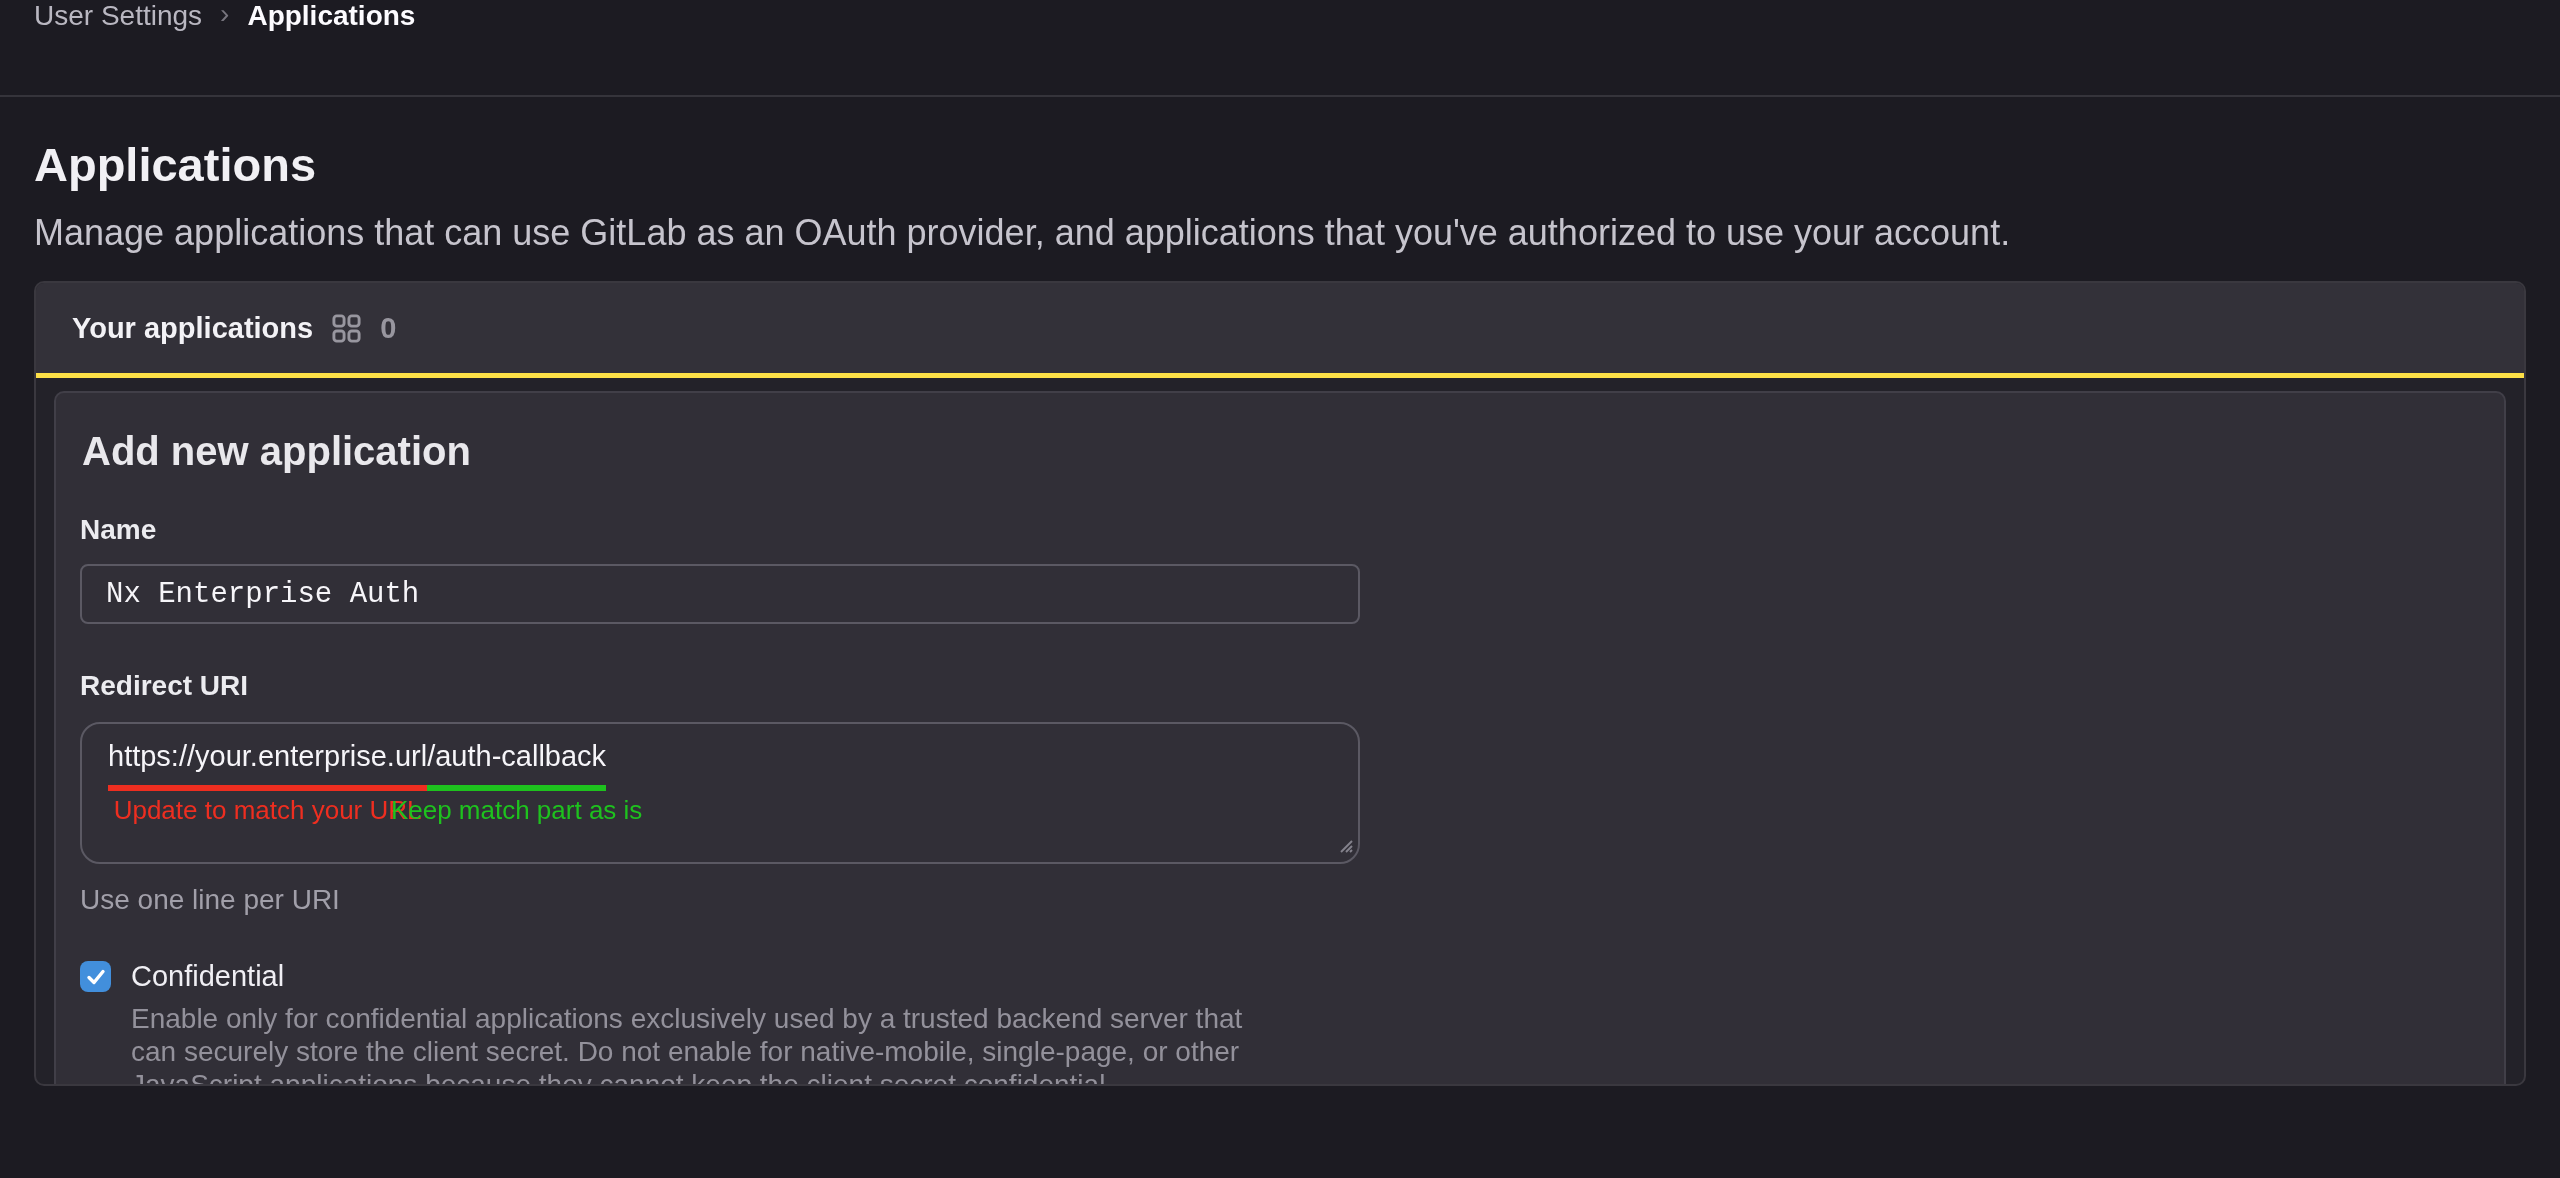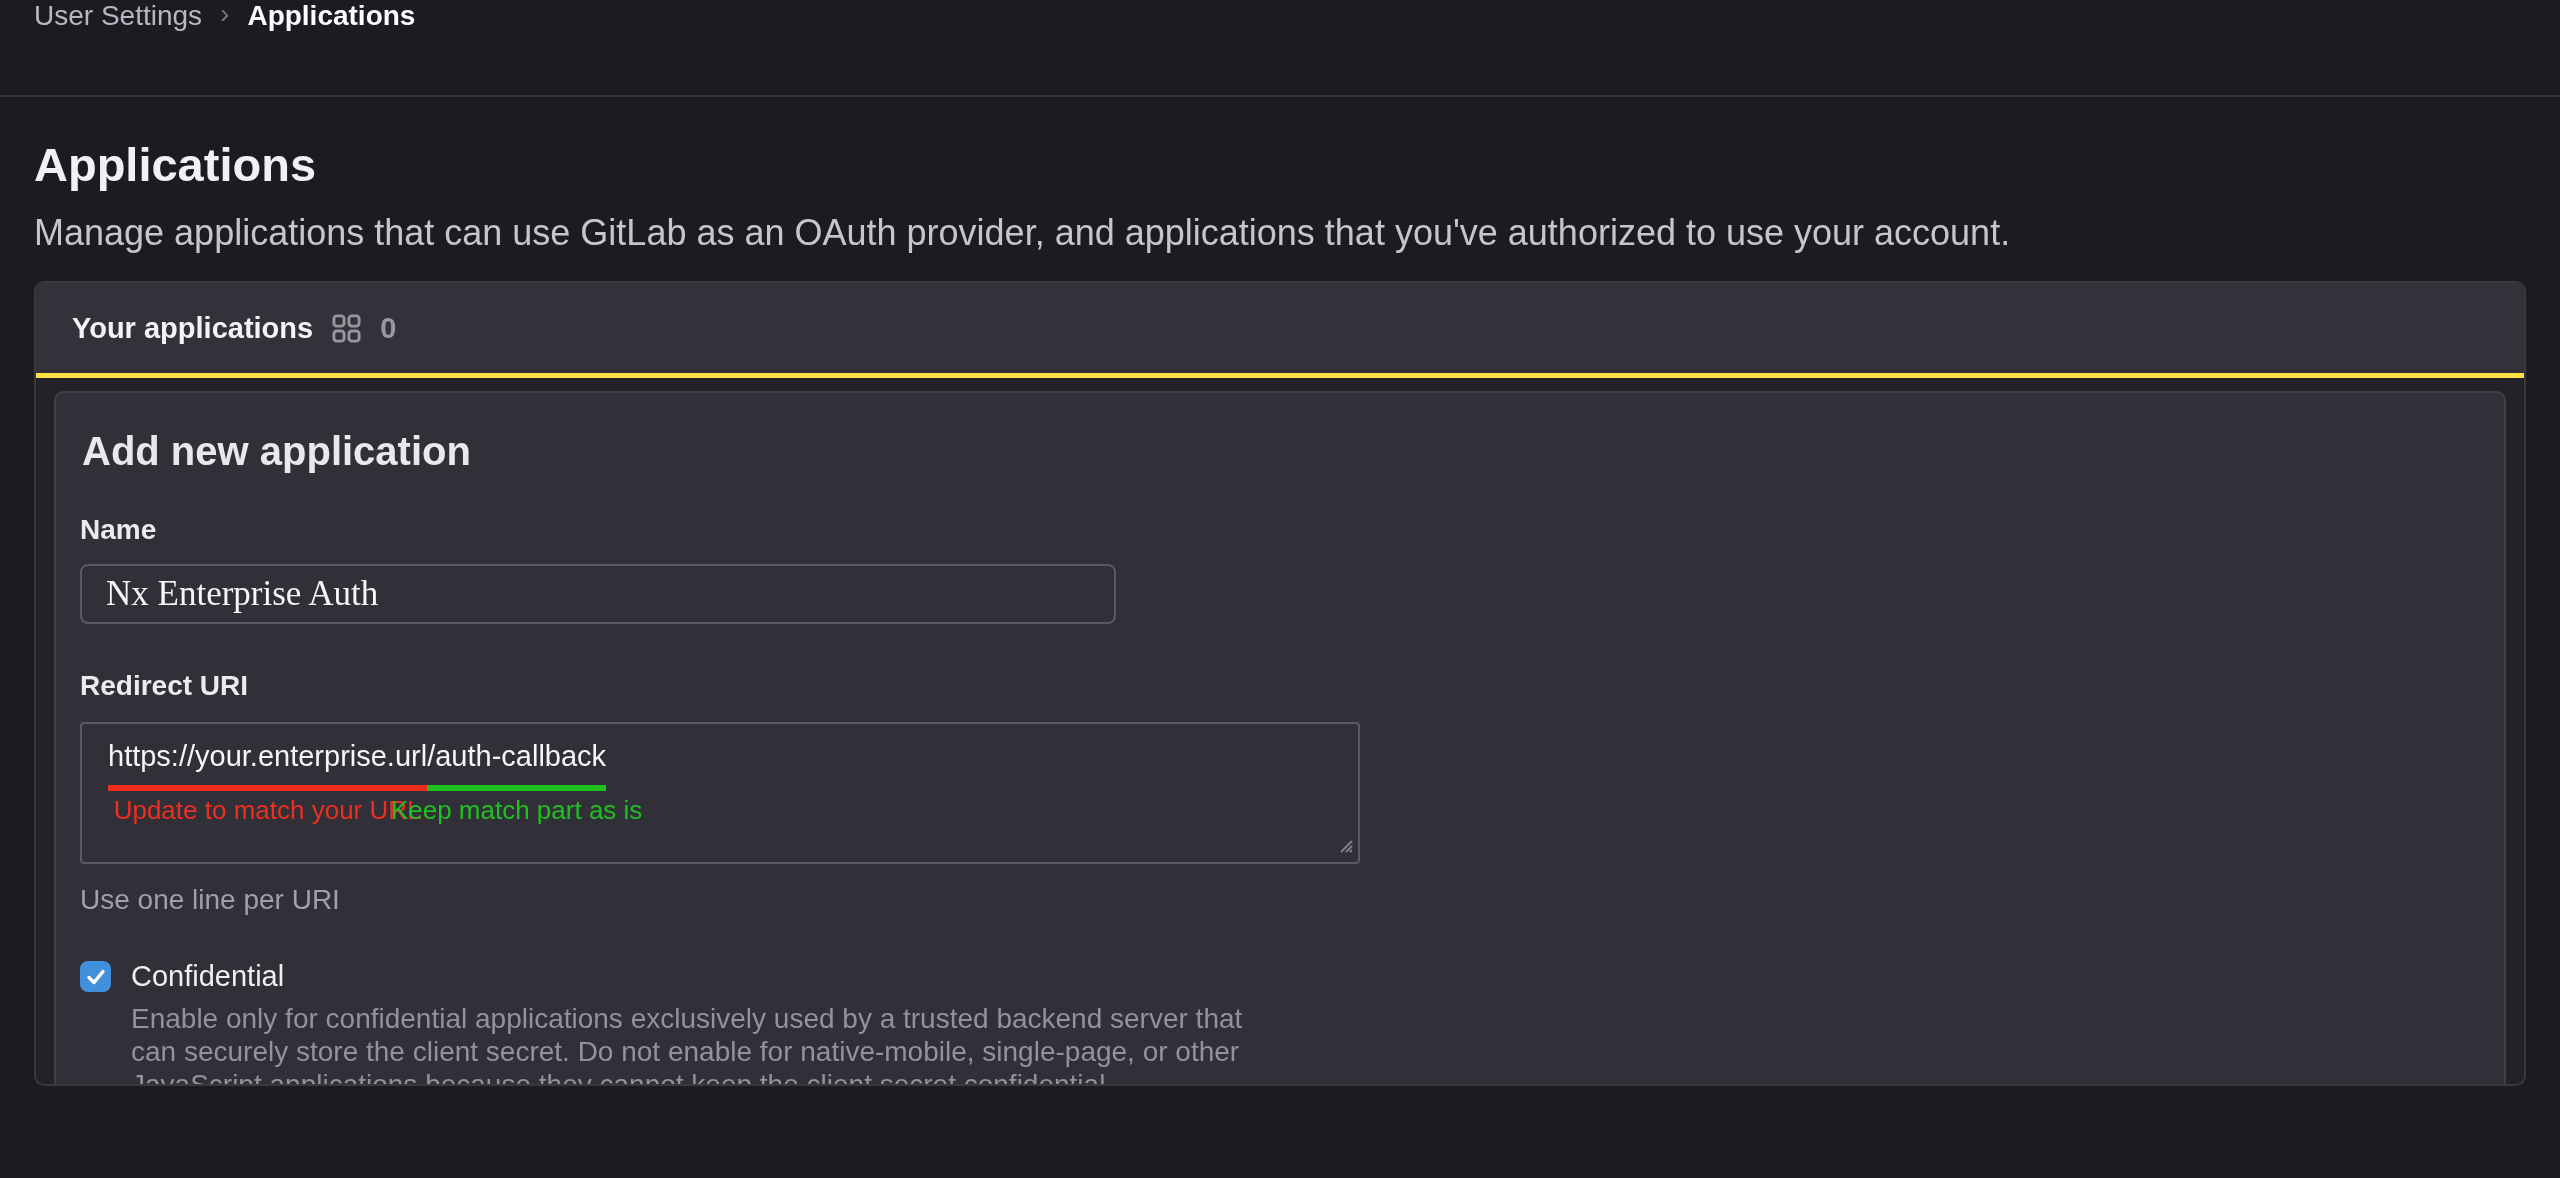--- a/index.html
+++ b/index.html
@@ -81,33 +81,33 @@
     min-height:720px;
   }
   .card-title { font-size:40px; font-weight:700; color:#e9e8ec; margin:4px 0 0 2px; }
 
   .field-label { margin-top:40px; font-size:28px; font-weight:700; color:#ececf0; }
   .field-label.redirect { margin-top:46px; }
 
   .text-input {
     display:block;
     margin-top:18px;
-    width:1036px; height:60px;
+    width:1280px; height:60px;
     background:transparent;
     border:2px solid #5b5963; border-radius:8px;
     outline:none;
-    font-family:Liberation Serif, serif;
-    font-size:35px; color:#f6f5f9;
+    font-family:Liberation Mono, monospace;
+    font-size:29px; color:#f6f5f9;
     padding:0 24px;
   }
 
   .redirect-box {
     margin-top:20px;
     width:1280px; height:142px;
-    border:2px solid #5b5963; border-radius:4px;
+    border:2px solid #5b5963; border-radius:20px;
     position:relative;
     padding:16px 0 0 26px;
     cursor:text;
   }
   .url-part {
     display:inline-block;
     font-size:29px; color:#f6f5f9;
     padding-bottom:12px;
     border-bottom:6px solid transparent;
     position:relative;

